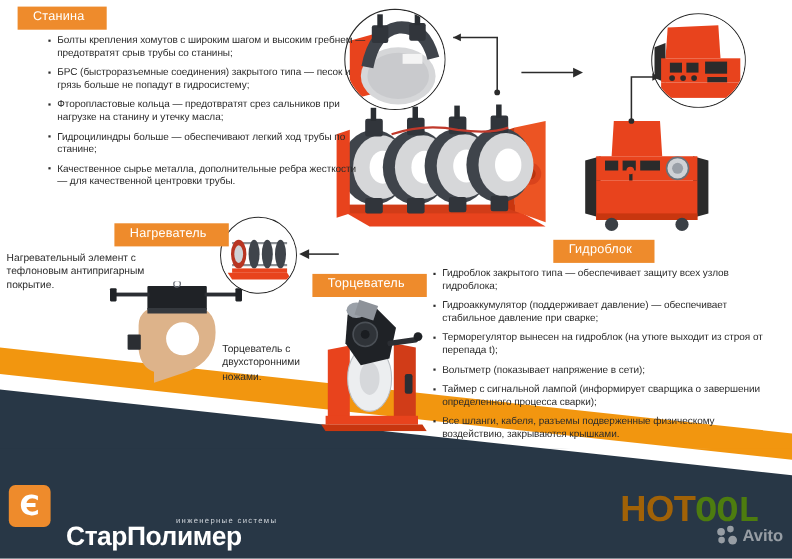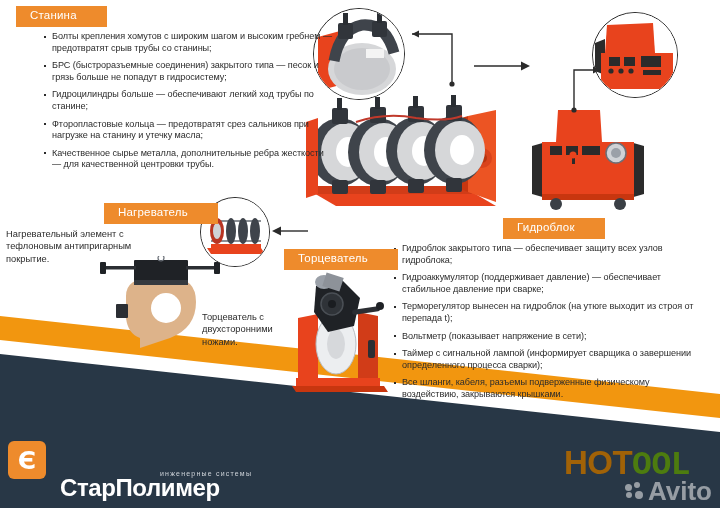--- a/index.html
+++ b/index.html
@@ -17,21 +17,21 @@
   }
 
   
   .badge {
     position: absolute;
     background: #ee8b2c;
     color: #ffffff;
     font-size: 11.5px;
     font-weight: 400;
     letter-spacing: .2px;
-    padding: 4px 30px 5px 14px;
+    padding: 4px 20px 5px 14px;
     white-space: nowrap;
     line-height: 1;
     z-index: 12;
   }
 
   
   .bullets { position: absolute; z-index: 11; }
   .bullet {
     position: relative;
     padding-left: 8px;
@@ -131,42 +131,42 @@
     right: 8px; top: 70px;
     display: flex; align-items: center; gap: 3px;
     z-index: 24;
     opacity: .55;
   }
   .avito-dots { position: relative; width: 20px; height: 18px; }
   .avito-dots i {
     position: absolute; border-radius: 50%; background: #f2f2f2; display: block;
   }
   .avito-txt {
-    font-size: 26px; font-weight: bold; color: #f2f2f2;
+    font-size: 15px; font-weight: bold; color: #f2f2f2;
     font-family: "Liberation Sans", sans-serif; line-height: 1;
   }
 </style>
 </head>
 <body>
 
 <div id="page">
 
   <svg style="position:absolute;left:0;top:0;width:720px;height:508px;z-index:1;" viewBox="0 0 720 508">
     <polygon points="0,352 720,430 720,508 0,508" fill="#283746"></polygon>
     <polygon points="0,338 720,416 720,432 0,354" fill="#ffffff"></polygon>
     <polygon points="0,316 720,394 720,418 0,340" fill="#f2960f"></polygon>
   </svg>
 
   <div class="badge" style="left:16px; top:6px;">Станина</div>
 
   <div class="bullets" style="left:8px; top:31px; width:290px;margin-left:36px;">
     <div class="bullet">Болты крепления хомутов с широким шагом и высоким гребнем — предотвратят срыв трубы со станины;</div>
     <div class="bullet">БРС (быстроразъемные соединения) закрытого типа — песок и грязь больше не попадут в гидросистему;</div>
+    <div class="bullet">Фторопластовые кольца — предотвратят срез сальников при нагрузке на станину и утечку масла;</div>
     <div class="bullet">Гидроцилиндры больше — обеспечивают легкий ход трубы по станине;</div>
-    <div class="bullet">Фторопластовые кольца — предотвратят срез сальников при нагрузке на станину и утечку масла;</div>
     <div class="bullet last">Качественное сырье металла, дополнительные ребра жесткости — для качественной центровки трубы.</div>
   </div>
 
   <svg class="art" style="left:296px; top:88px; width:220px; height:130px;" viewBox="0 0 220 130">
 
     <polygon points="16,104 176,104 200,118 40,118" fill="#e8431d"></polygon>
     <rect x="16" y="98" width="160" height="8" fill="#d13c18"></rect>
 
     <polygon points="172,28 200,22 200,114 172,104" fill="#ec5423"></polygon>
     <polygon points="172,28 172,104 162,100 162,31" fill="#c8360f"></polygon>

